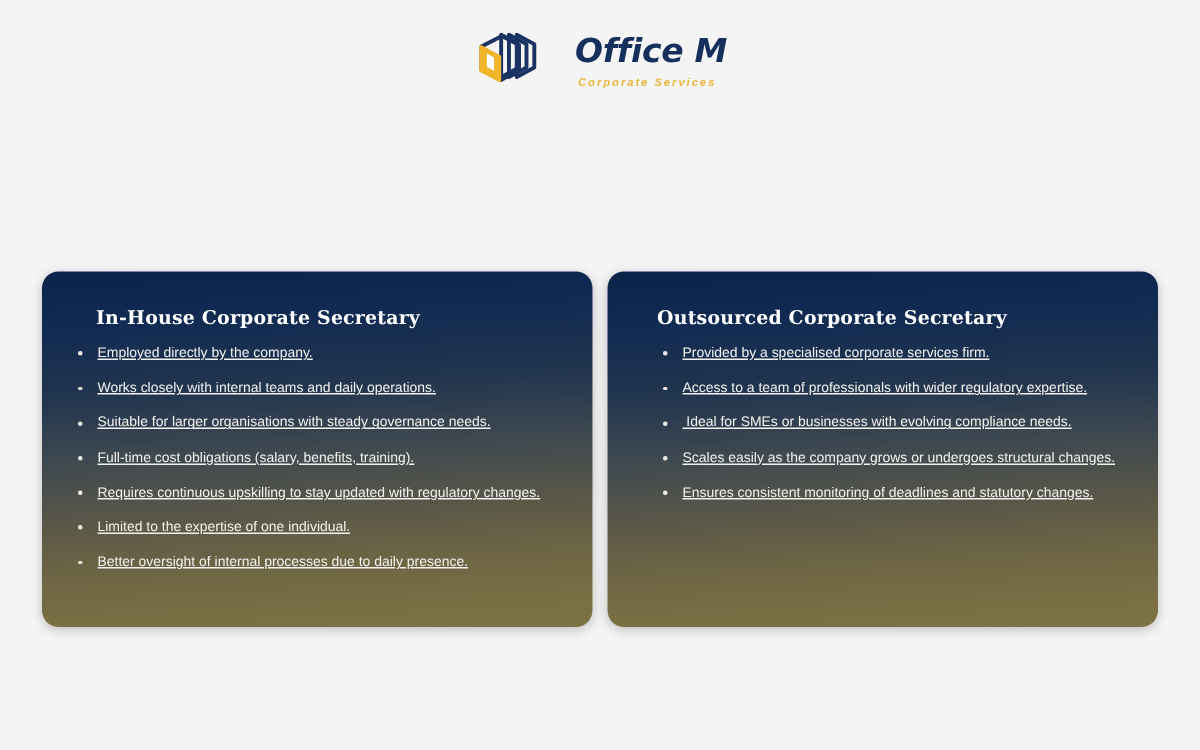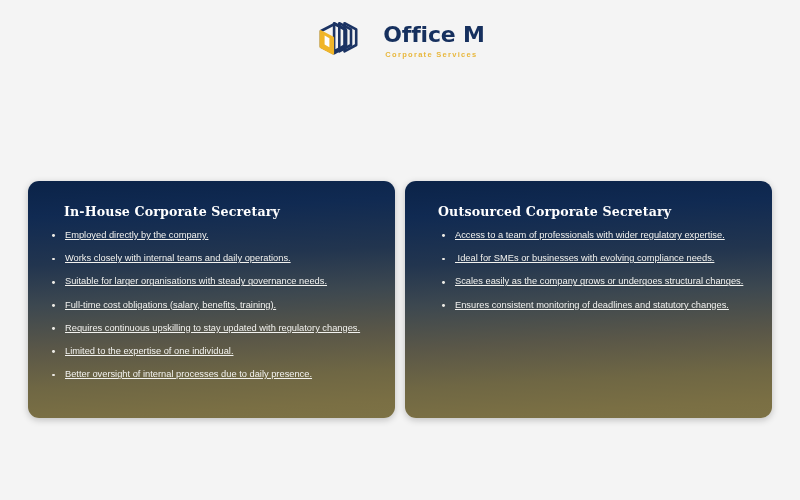--- a/index.html
+++ b/index.html
@@ -24,20 +24,21 @@
   
   .logo-block {
     position: absolute;
     left: 0;
     top: 18px;
     width: 800px;
     display: flex;
     align-items: center;
     justify-content: center;
     gap: 22px;
+    font-style: italic;
   }
   .logo-mark {
     width: 46px;
     height: 46px;
     flex: 0 0 auto;
     display: block;
   }
   .logo-text {
     display: flex;
     flex-direction: column;
@@ -184,20 +185,21 @@
         <li>Full-time cost obligations (salary, benefits, training).</li>
         <li>Requires continuous upskilling to stay updated with regulatory changes.</li>
         <li>Limited to the expertise of one individual.</li>
         <li>Better oversight of internal processes due to daily presence.</li>
       </ul>
     </div>
 
     <div class="card card-right">
       <div class="card-title">Outsourced Corporate Secretary</div>
       <ul class="card-list">
+        <li>Provided by a specialised corporate services firm.</li>
         <li>Access to a team of professionals with wider regulatory expertise.</li>
         <li> Ideal for SMEs or businesses with evolving compliance needs.</li>
         <li>Scales easily as the company grows or undergoes structural changes.</li>
         <li>Ensures consistent monitoring of deadlines and statutory changes.</li>
       </ul>
     </div>
 
   </div>
 </div>
 

